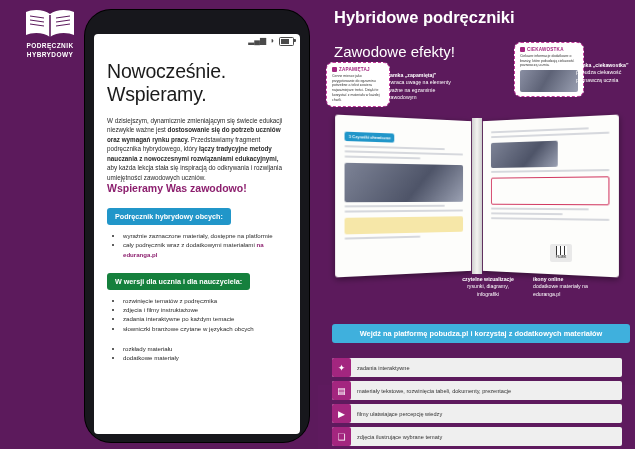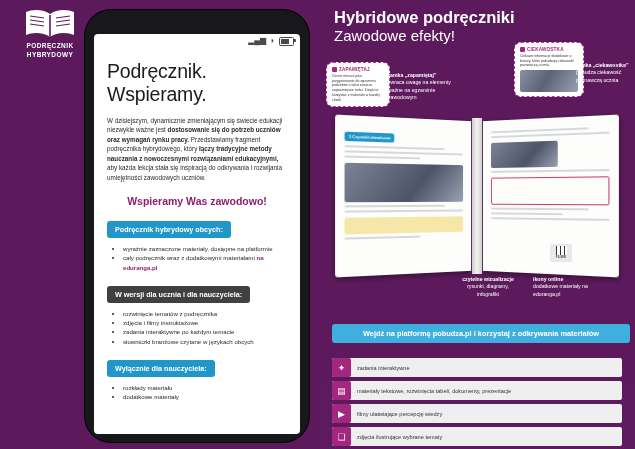--- a/index.html
+++ b/index.html
@@ -24,34 +24,34 @@
   .statusbar{height:14px;display:flex;align-items:center;justify-content:flex-end;padding-right:6px;gap:4px;}
   .statusbar .s-ic{font-size:8px;color:#4a4a4a;line-height:1;}
   .batt{width:13px;height:7px;border:1px solid #4a4a4a;border-radius:1.5px;position:relative;}
   .batt:after{content:"";position:absolute;right:-3px;top:1.6px;width:1.6px;height:3px;background:#4a4a4a;border-radius:0 1px 1px 0;}
   .batt i{position:absolute;left:1px;top:1px;bottom:1px;width:8px;background:#4a4a4a;display:block;}
 
   .sc-body{padding:6px 13px 0 13px;}
   .headline{font-size:19.5px;line-height:1.18;color:#1b1b1b;font-weight:400;letter-spacing:-.2px;margin-top:6px;}
   .para{font-size:6.3px;line-height:1.5;color:#2a2a2a;margin-top:10px;}
   .para b{font-weight:bold;}
-  .claim{color:#8c1f6e;font-weight:bold;font-size:10.5px;text-align:center;margin-top:13px;}
+  .claim{color:#8c1f6e;font-weight:bold;font-size:10.5px;}
 
   .sec{margin-top:11px;}
   .sec-head{display:inline-block;background:#2196c9;color:#fff;font-weight:bold;font-size:7.2px;padding:4px 8px;border-radius:3px;}
-  .sec-head.blue2{background:#404040;}
+  .sec-head.blue2{background:#15803d;}
   .sec ul{margin:6px 0 0 0;padding-left:16px;}
   .sec li{font-size:6.1px;line-height:1.52;color:#2a2a2a;}
   .sec li .lk{color:#8c1f6e;font-weight:bold;}
 
   
   .right{position:absolute;left:318px;top:0;width:317px;height:385px;background:#5c1a5c;}
   .r-title{position:absolute;left:16px;top:8px;color:#fff;}
   .r-title .t1{font-size:16.5px;font-weight:bold;line-height:1.1;}
-  .r-title .t2{font-size:15px;font-weight:300;line-height:1.15;margin-top:1px;}
+  .r-title .t2{font-size:15px;font-weight:300;line-height:1.15;margin-top:17px;}
 
   .callout{position:absolute;color:#fff;font-size:5.2px;line-height:1.42;}
   .callout b{font-weight:bold;}
 
   .bubble{position:absolute;background:#fff;border:1.4px dashed #c1379a;border-radius:7px;padding:4px 5px;}
   .bub-title{font-size:4.6px;font-weight:bold;color:#a3267f;letter-spacing:.2px;margin-bottom:2px;}
   .bub-title .sq{display:inline-block;width:5px;height:5px;background:#a3267f;margin-right:2px;vertical-align:-1px;border-radius:1px;}
   .bub-txt{font-size:3.5px;line-height:1.35;color:#333;}
   .bub-img{width:100%;height:22px;background:#6a6f85;border-radius:2px;margin-top:2px;
     background-image:linear-gradient(120deg,#8a8fa3 0%,#5d6276 45%,#9aa0b2 100%);}
@@ -108,21 +108,21 @@
         <div class="statusbar">
           <span class="s-ic">▂▄▆</span>
           <span class="s-ic">◗</span>
           <span class="batt">
               <i></i>
             </span>
         </div>
 
         <div class="sc-body">
           <div class="headline">
-            <div>Podręcznik.</div>
+            <div>Nowocześnie.</div>
             <div>Wspieramy.</div>
           </div>
 
           <div class="para">
             <span>W dzisiejszym, dynamicznie zmieniającym się świecie edukacji niezwykle ważne jest </span><b>dostosowanie się</b> <b>do potrzeb uczniów oraz wymagań rynku pracy.</b><span> Przedstawiamy fragment podręcznika hybrydowego, który </span><b>łączy tradycyjne metody nauczania z nowoczesnymi rozwiązaniami edukacyjnymi,</b><span> aby każda lekcja stała się inspiracją do odkrywania i rozwijania umiejętności zawodowych uczniów.</span>
           </div>
 
           <div class="claim">Wspieramy Was zawodowo!</div>
 
           <div class="sec">
@@ -137,21 +137,20 @@
             <div class="sec-head blue2">W wersji dla ucznia i dla nauczyciela:</div>
             <ul>
               <li><span>rozwinięcie tematów z podręcznika</span></li>
               <li><span>zdjęcia i filmy instruktażowe</span></li>
               <li><span>zadania interaktywne po każdym temacie</span></li>
               <li><span>słowniczki branżowe czytane w językach obcych</span></li>
             </ul>
           </div>
 
           <div class="sec">
-            <div class="sec-head">Wyłącznie dla nauczyciela:</div>
             <ul>
               <li><span>rozkłady materiału</span></li>
               <li><span>dodatkowe materiały</span></li>
             </ul>
           </div>
         </div>
       </div>
     </div>
   </div>
 
@@ -223,21 +222,21 @@
       <b>czytelne wizualizacje</b>
       <div>rysunki, diagramy, infografiki</div>
     </div>
 
     <div class="lbl" style="left:215px;top:276px;width:62px;">
       <b>ikony online</b>
       <div>dodatkowe materiały na eduranga.pl</div>
     </div>
 
     <div class="cta">
-      <span>Wejdź na platformę </span><span class="u">pobudza.pl</span><span> i korzystaj z odkrywania materiałów</span>
+      <span>Wejdź na platformę </span><span class="u">pobudza.pl</span><span> i korzystaj z dodatkowych materiałów</span>
     </div>
 
     <div class="feat" style="top:358px;">
       <div class="ic">✦</div>
       <div class="tx">zadania interaktywne</div>
     </div>
     <div class="feat" style="top:381px;">
       <div class="ic">▤</div>
       <div class="tx">materiały tekstowe, rozwinięcia tabeli, dokumenty, prezentacje</div>
     </div>

